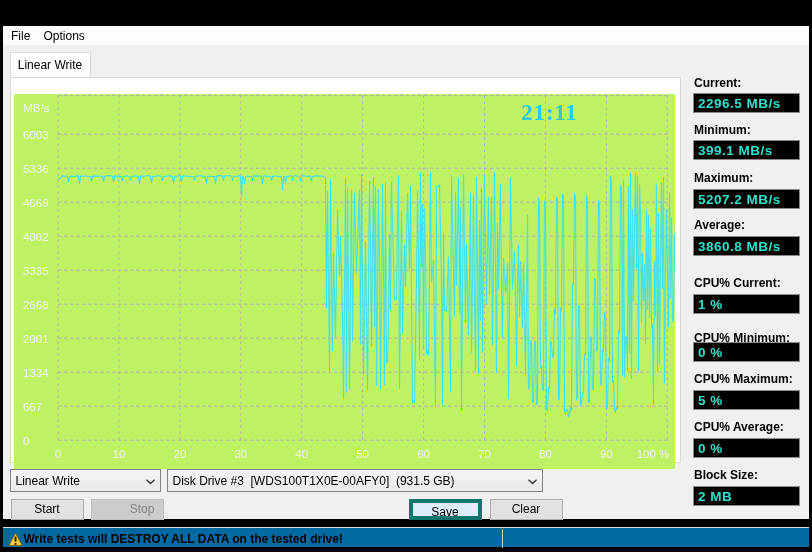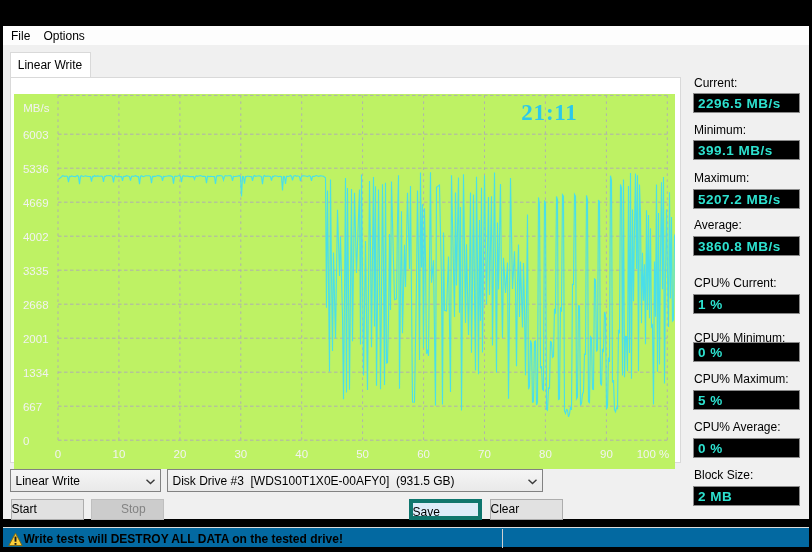--- a/index.html
+++ b/index.html
@@ -14,31 +14,31 @@
   font-size:12px; color:#000; text-align:center; line-height:25px; z-index:3; }
 #page { position:absolute; left:7px; top:51.5px; width:671.5px; height:385.5px;
   background:#fff; border:1px solid #d9d9d9; z-index:2; }
 #chart { position:absolute; left:11px; top:68px; width:661.9px; height:375px;
   background:#bef264; z-index:4; }
 .gv { stroke:#b0b0b0; stroke-width:1; stroke-dasharray:2.5,3.5; }
 .gh { stroke:#b0b0b0; stroke-width:1; stroke-dasharray:3.5,2.5; }
 .axl { fill:#f2f2f2; font-size:11.5px; font-family:"Liberation Sans",sans-serif; }
 #clock { fill:#2cc8ea; font-size:23px; font-weight:bold; letter-spacing:0.8px;
   font-family:"Liberation Serif",serif; }
-.plab { position:absolute; left:691.5px; font-size:12px; color:#000; }
+.plab { position:absolute; left:691.5px; font-size:12px; color:#000;font-weight:bold; }
 .pbox { position:absolute; left:690.5px; width:107px; height:20px; background:#000;
   border:1px solid #898989;padding-left:24px; }
 .pbox span { position:absolute; left:4px; top:2px; font-size:13.5px; font-weight:bold;
   color:#2de1cf; letter-spacing:0.5px; }
 .combo { position:absolute; top:443.8px; height:22.3px;
   background:linear-gradient(#f5f5f5,#e9e9e9);
   border:1px solid #828282; font-size:12px; color:#000; }
 .combo .ct { position:absolute; left:4.5px; top:4px; white-space:pre; }
 .btn { position:absolute; top:473.5px; width:73px; height:21px; background:#e1e1e1;
-  border:1px solid #adadad; font-size:12px; color:#000; text-align:left;
+  border:1px solid #adadad; font-size:12px; color:#000; text-align:center;
   line-height:19px; }
 #statusbar { position:absolute; left:0; top:501.5px; width:100%; height:19.7px;
   background:#0369a1; border-top:1px solid #dcdcdc; }
 #stext { position:absolute; left:21px; top:3.5px; font-size:12px; font-weight:bold; color:#000; }
 #sep { position:absolute; left:499px; top:1px; width:1px; height:19px; background:#d0d0d0; }
 </style></head>
 <body>
 <div id="win">
   <div id="menubar">
       <span style="left:8.5px">File</span>

